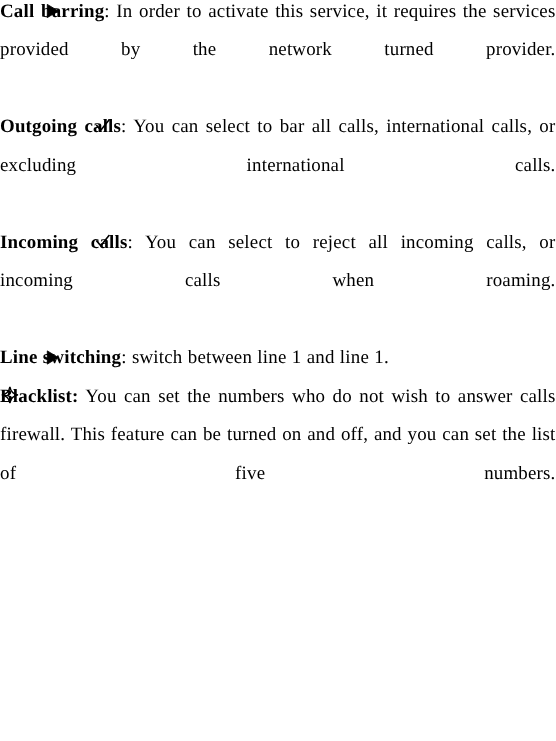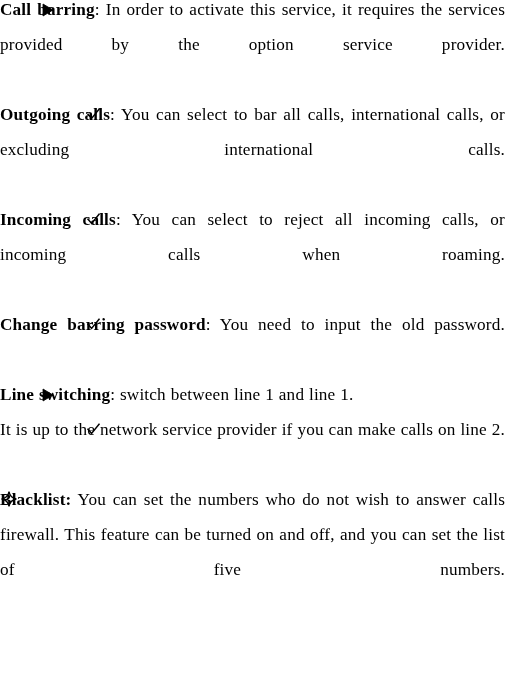--- a/index.html
+++ b/index.html
@@ -85,21 +85,21 @@
 <div id="page">
 
   <div class="item lvl1 block" style="margin-top:-8px;">
     <span class="bullet">
       <svg width="14" height="14" viewBox="0 0 14 14" aria-hidden="true">
         <path d="M2 1 L12 7 L2 13 Z" fill="#000000"></path>
         <path d="M2 1 L12 7 L2 13 Z" fill="none" stroke="#000000" stroke-width="0.8"></path>
         <path d="M2 1 L10 7 L2 13" fill="#ffffff" opacity="0"></path>
       </svg>
     </span>
-    <div class="body"><b class="lead">Call barring</b><span>: In order to activate this service, it requires the services provided by the option service provider.</span></div>
+    <div class="body"><b class="lead">Call barring</b><span>: In order to activate this service, it requires the services provided by the network turned provider.</span></div>
   </div>
 
   <div class="item lvl2 block">
     <span class="bullet">
       <svg width="13" height="13" viewBox="0 0 13 13" aria-hidden="true">
         <path d="M1 6.2 L4.6 10.4 L12 1.2" fill="none" stroke="#000000" stroke-width="1.5" stroke-linecap="square"></path>
       </svg>
     </span>
     <div class="body"><b class="lead">Outgoing calls</b><span>: You can select to bar all calls, international calls, or excluding international calls.</span></div>
   </div>
@@ -107,47 +107,31 @@
   <div class="item lvl2 block">
     <span class="bullet">
       <svg width="13" height="13" viewBox="0 0 13 13" aria-hidden="true">
         <path d="M1 6.2 L4.6 10.4 L12 1.2" fill="none" stroke="#000000" stroke-width="1.5" stroke-linecap="square"></path>
       </svg>
     </span>
     <div class="body"><b class="lead">Incoming calls</b><span>: You can select to reject all incoming calls, or incoming calls when roaming.</span></div>
   </div>
 
 
-  <div class="item lvl2 block">
-    <span class="bullet">
-      <svg width="13" height="13" viewBox="0 0 13 13" aria-hidden="true">
-        <path d="M1 6.2 L4.6 10.4 L12 1.2" fill="none" stroke="#000000" stroke-width="1.5" stroke-linecap="square"></path>
-      </svg>
-    </span>
-    <div class="body"><b class="lead">Change barring password</b><span>: You need to input the old password.</span></div>
-  </div>
 
   <div class="item lvl1 block">
     <span class="bullet">
       <svg width="14" height="14" viewBox="0 0 14 14" aria-hidden="true">
         <path d="M2 1 L12 7 L2 13 Z" fill="#000000"></path>
         <path d="M2 1 L12 7 L2 13 Z" fill="none" stroke="#000000" stroke-width="0.8"></path>
       </svg>
     </span>
     <div class="body noStretch"><b class="lead">Line switching</b><span>: switch between line 1 and line 1.</span></div>
   </div>
 
-  <div class="item lvl2 block">
-    <span class="bullet">
-      <svg width="13" height="13" viewBox="0 0 13 13" aria-hidden="true">
-        <path d="M1 6.2 L4.6 10.4 L12 1.2" fill="none" stroke="#000000" stroke-width="1.5" stroke-linecap="square"></path>
-      </svg>
-    </span>
-    <div class="body"><b class="lead"></b><span>It is up to the network service provider if you can make calls on line 2.</span></div>
-  </div>
 
   <div class="item lvl0 block">
     <span class="bullet">
       <svg width="16" height="16" viewBox="0 0 16 16" aria-hidden="true">
         <path d="M8 0.6 C8.7 4.6 11.4 7.3 15.4 8 C11.4 8.7 8.7 11.4 8 15.4 C7.3 11.4 4.6 8.7 0.6 8 C4.6 7.3 7.3 4.6 8 0.6 Z" fill="none" stroke="#000000" stroke-width="1.3" stroke-linejoin="miter"></path>
       </svg>
     </span>
     <div class="body"><b class="lead">Blacklist:</b><span> You can set the numbers who do not wish to answer calls firewall. This feature can be turned on and off, and you can set the list of five numbers.</span></div>
   </div>
 

